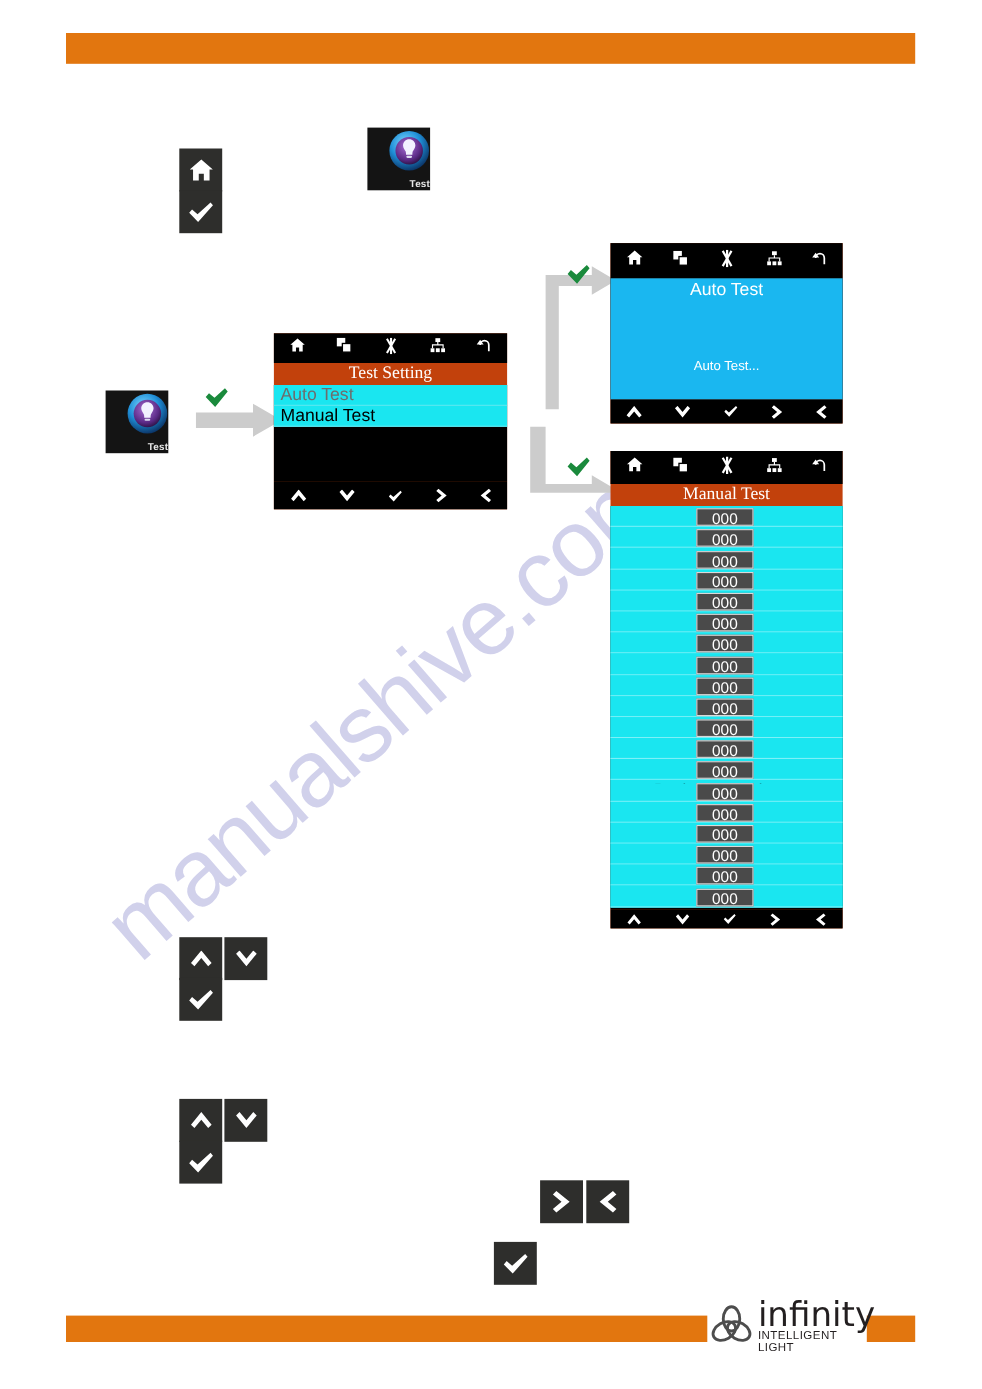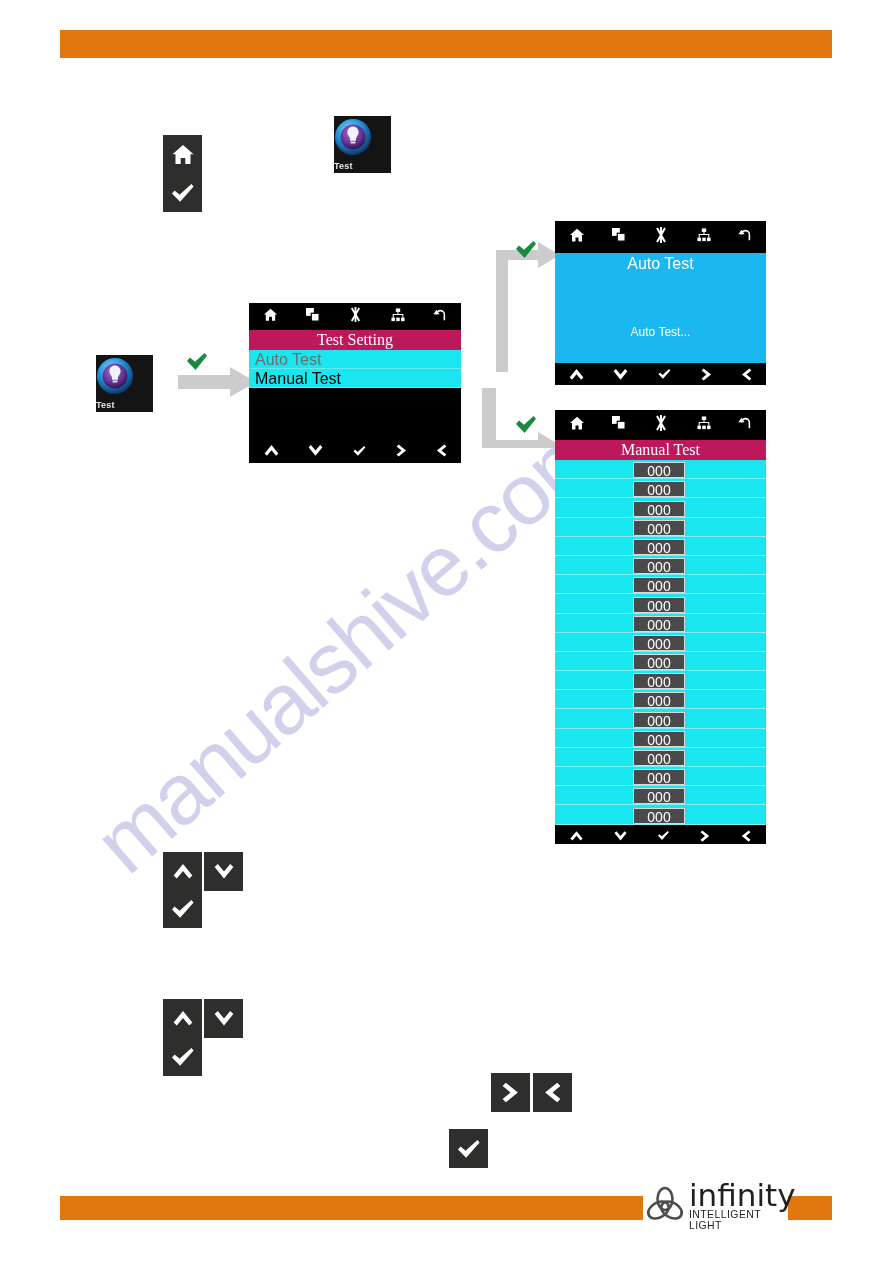--- a/index.html
+++ b/index.html
@@ -74,34 +74,34 @@
   }
   .keycap svg { display:block; }
 
   
   .app-icon {
     position: absolute;
     width: 57px; height: 57px;
     background: #141414;
     z-index: 5;
     display: flex; flex-direction: column;
-    align-items: flex-start; justify-content: center;
+    align-items: flex-end; justify-content: center;
   }
   .app-icon .label {
     color: #e8e8e8;
     font-size: 9px;
     font-weight: bold;
     margin-top: 1px;
     letter-spacing: .2px;
   }
 
   
   .lcd {
     position: absolute;
-    background: #be185d;
+    background: #c2410c;
     z-index: 5;
     display: flex; flex-direction: column;
   }
   .lcd-topbar {
     display: flex; align-items: center;
     justify-content: space-around;
     background: #000; flex: none;
   }
   .lcd-title {
     color: #ffffff;

